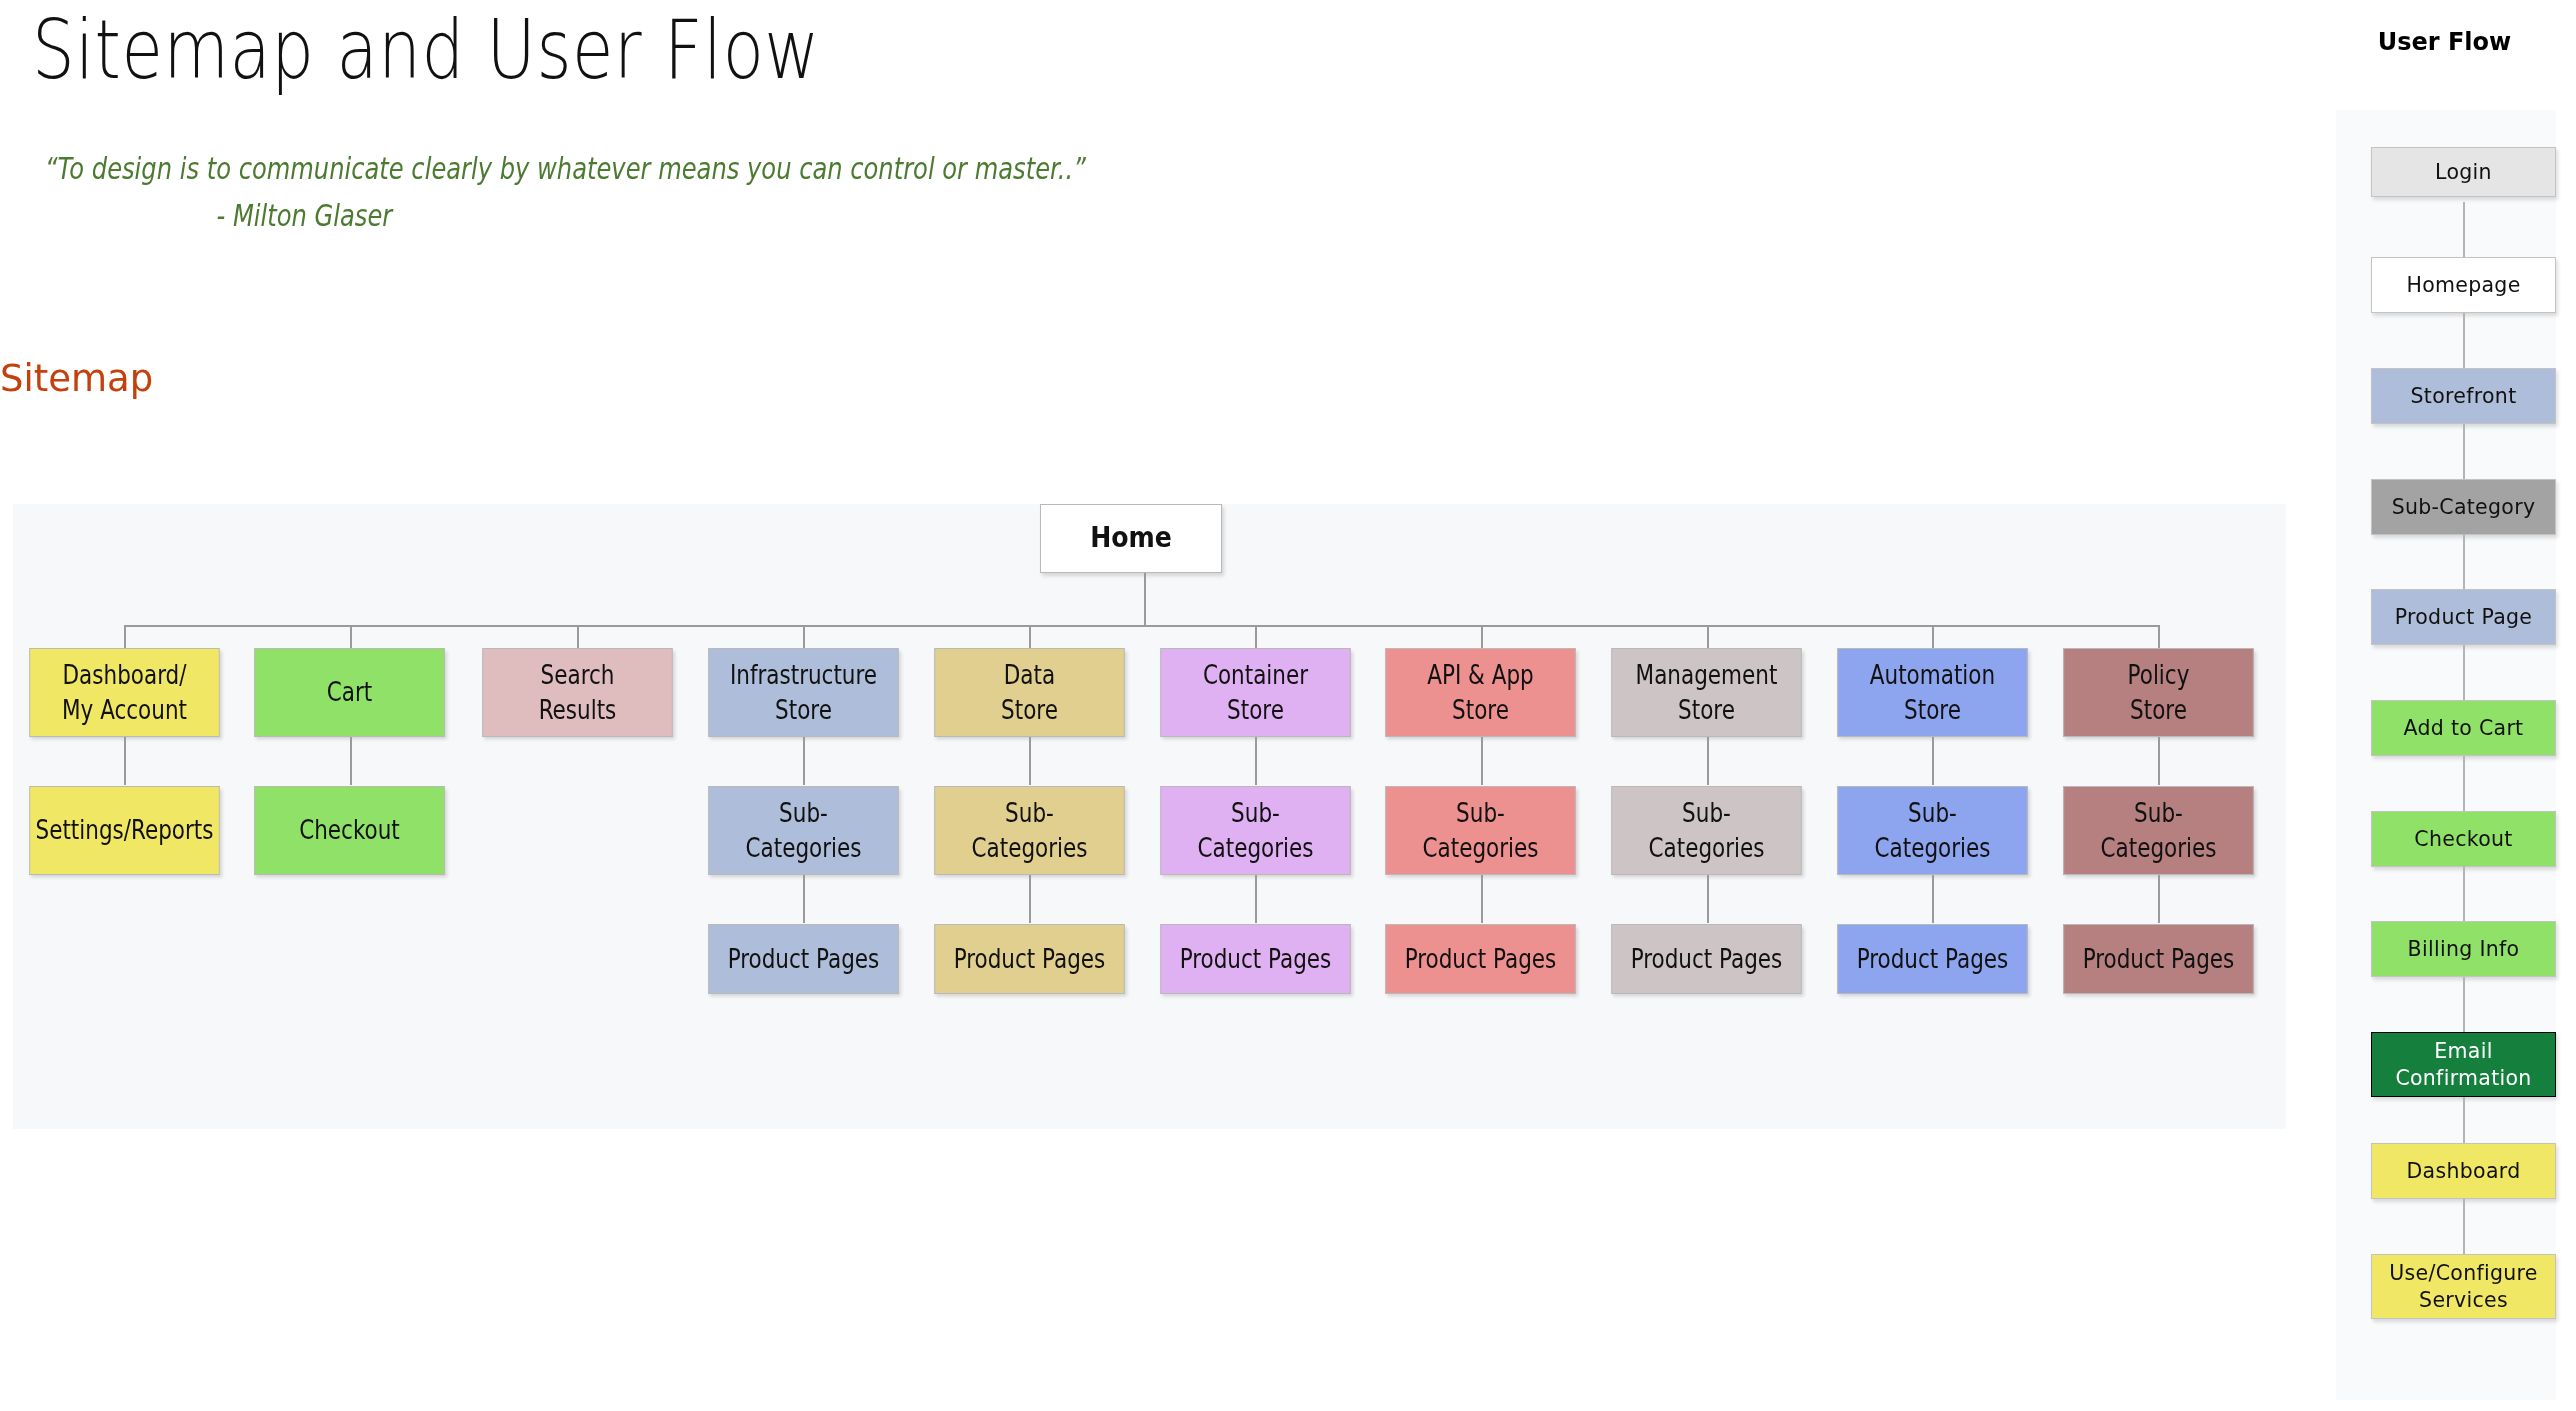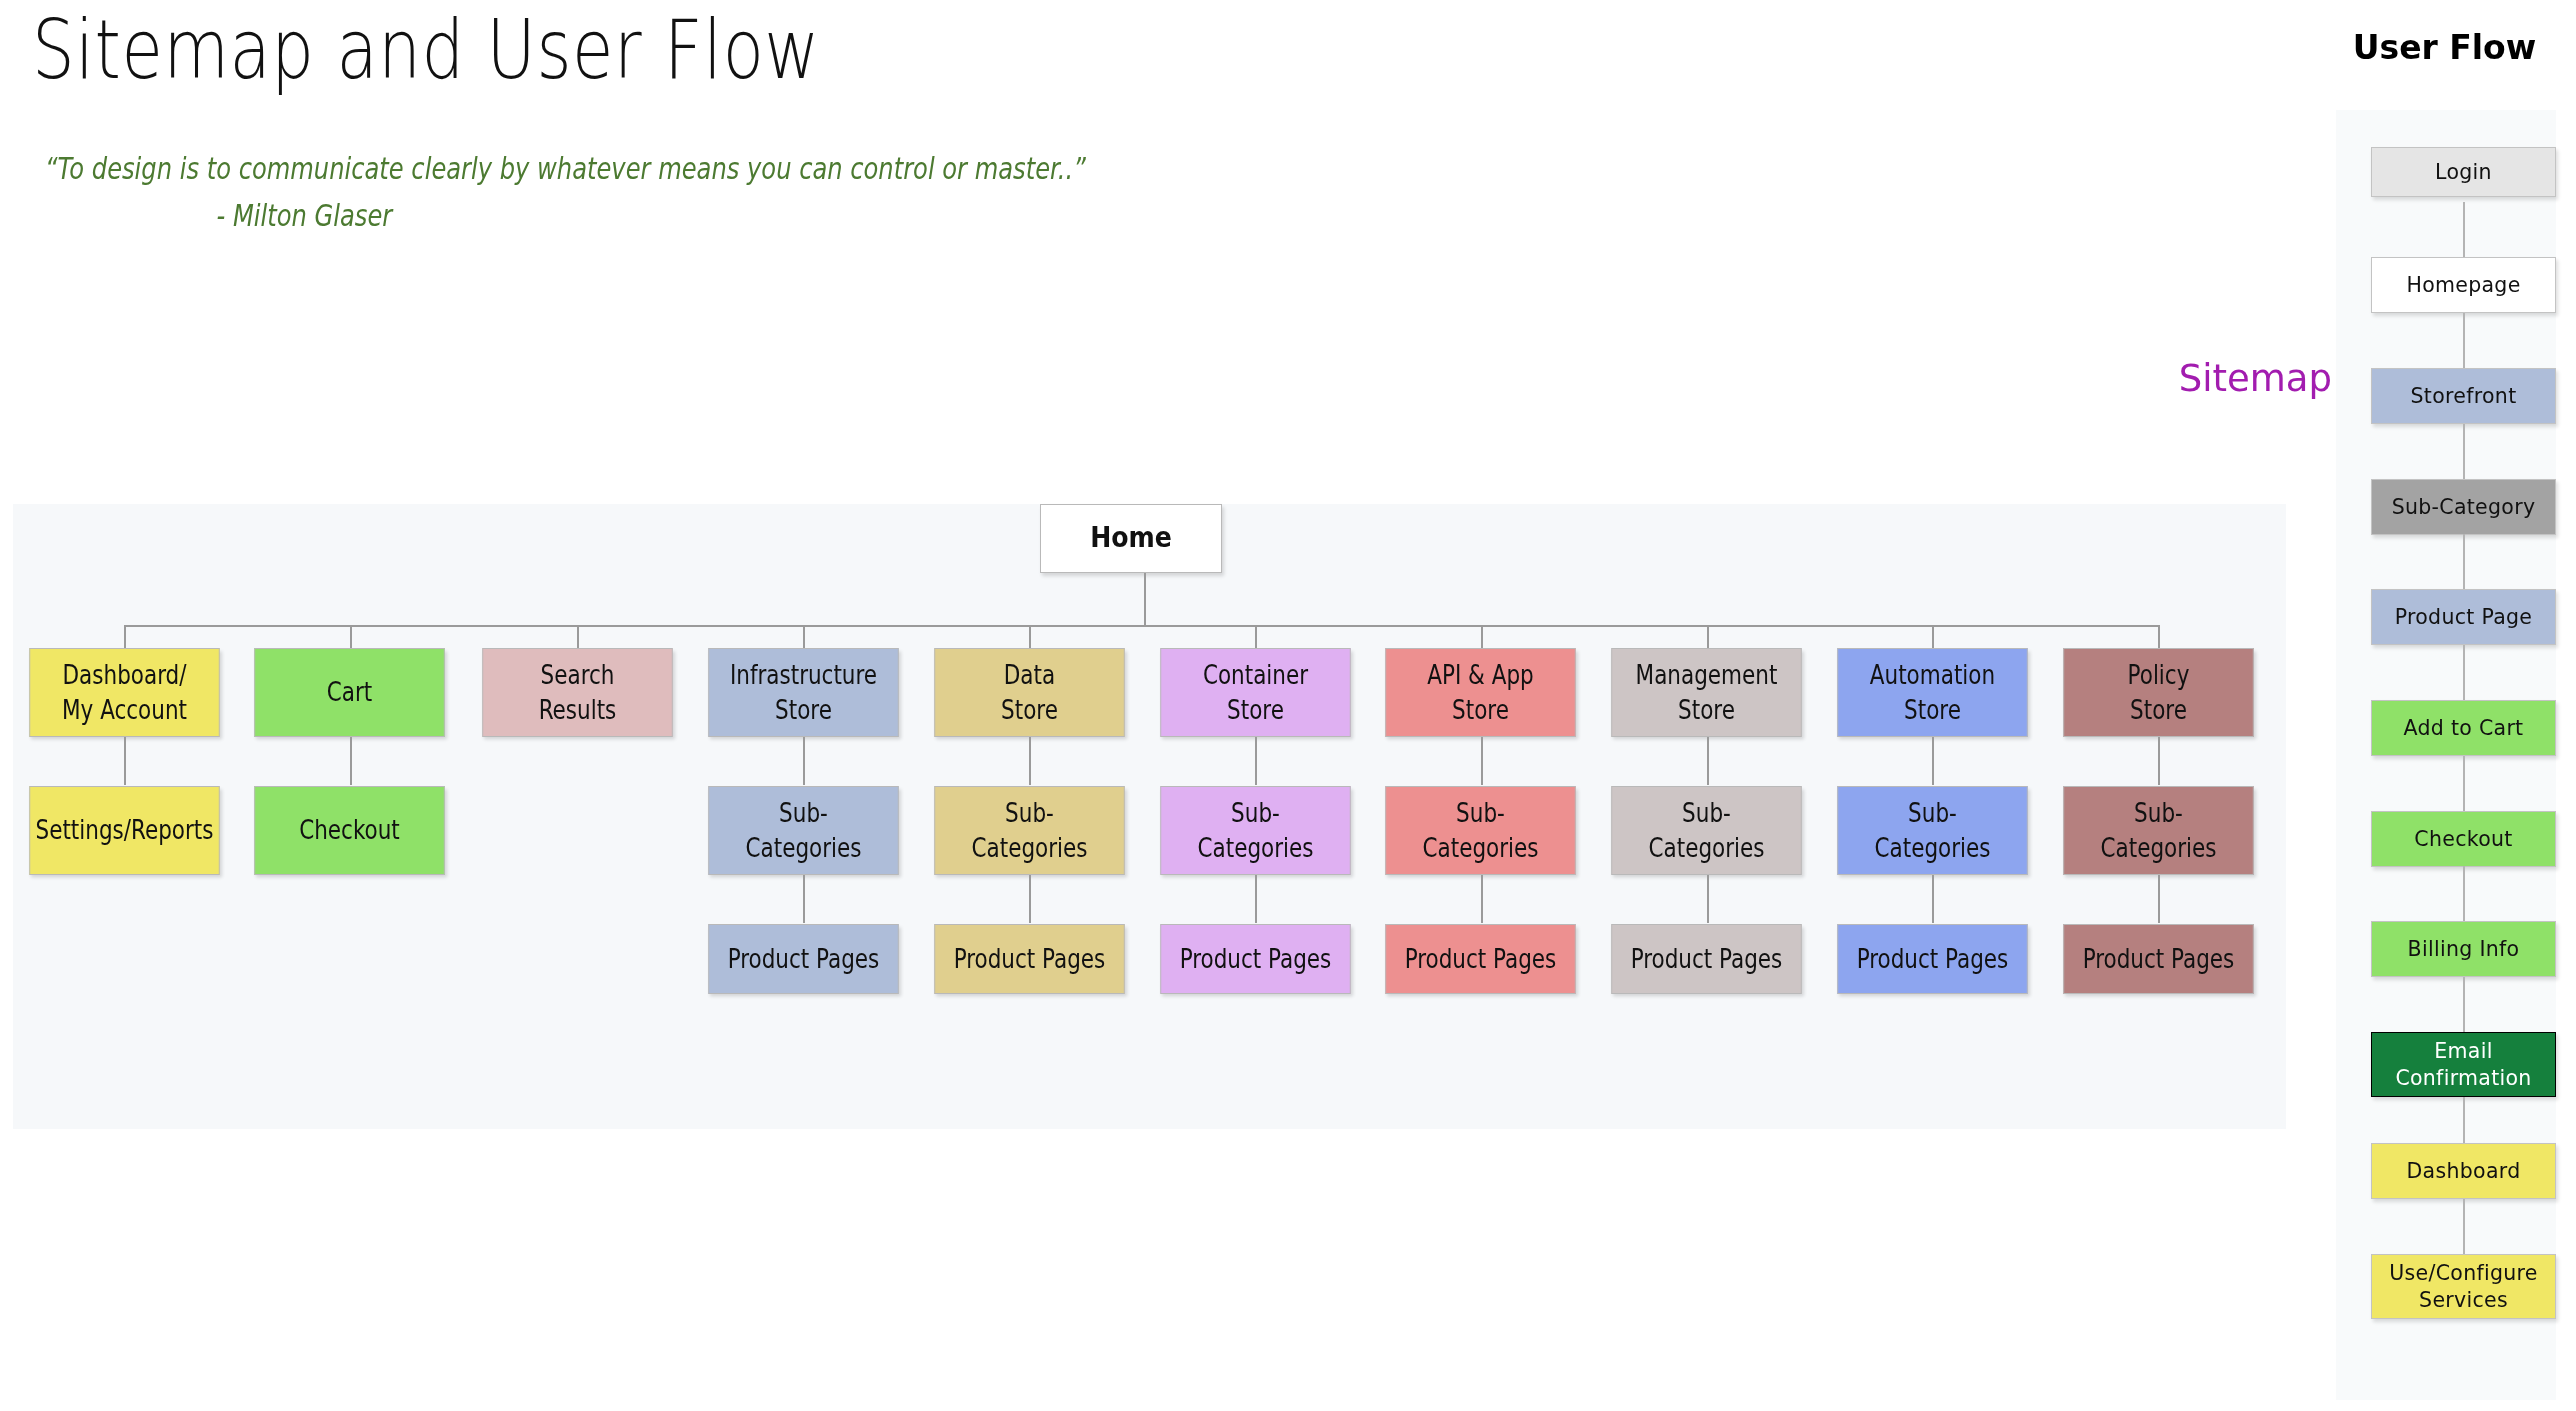--- a/index.html
+++ b/index.html
@@ -50,26 +50,25 @@
     display: block;
     padding-left: 220px;
   }
 
   
   #sitemap-heading {
     position: absolute;
     left: 0;
     top: 357px;
     width: 2287px;
-    text-align: right;
+    text-align: left;
     font-family: "DejaVu Sans", sans-serif;
     font-weight: 400;
     font-size: 37px;
-    color: #a21caf;
-    margin-left: 45px;
+    color: #c2410c;
   }
   #sitemap-panel {
     position: absolute;
     left: 13px;
     top: 504px;
     width: 2273px;
     height: 625px;
     background: #f6f8fa;
   }
 
@@ -104,21 +103,21 @@
 
   
   #userflow-heading {
     position: absolute;
     left: 2316px;
     top: 28px;
     width: 257px;
     text-align: center;
     font-family: "DejaVu Sans", sans-serif;
     font-weight: 700;
-    font-size: 33px;
+    font-size: 24px;
     color: #000000;
   }
   #userflow-panel {
     position: absolute;
     left: 2336px;
     top: 110px;
     width: 220px;
     height: 1290px;
     background: #f8fafb;
   }

